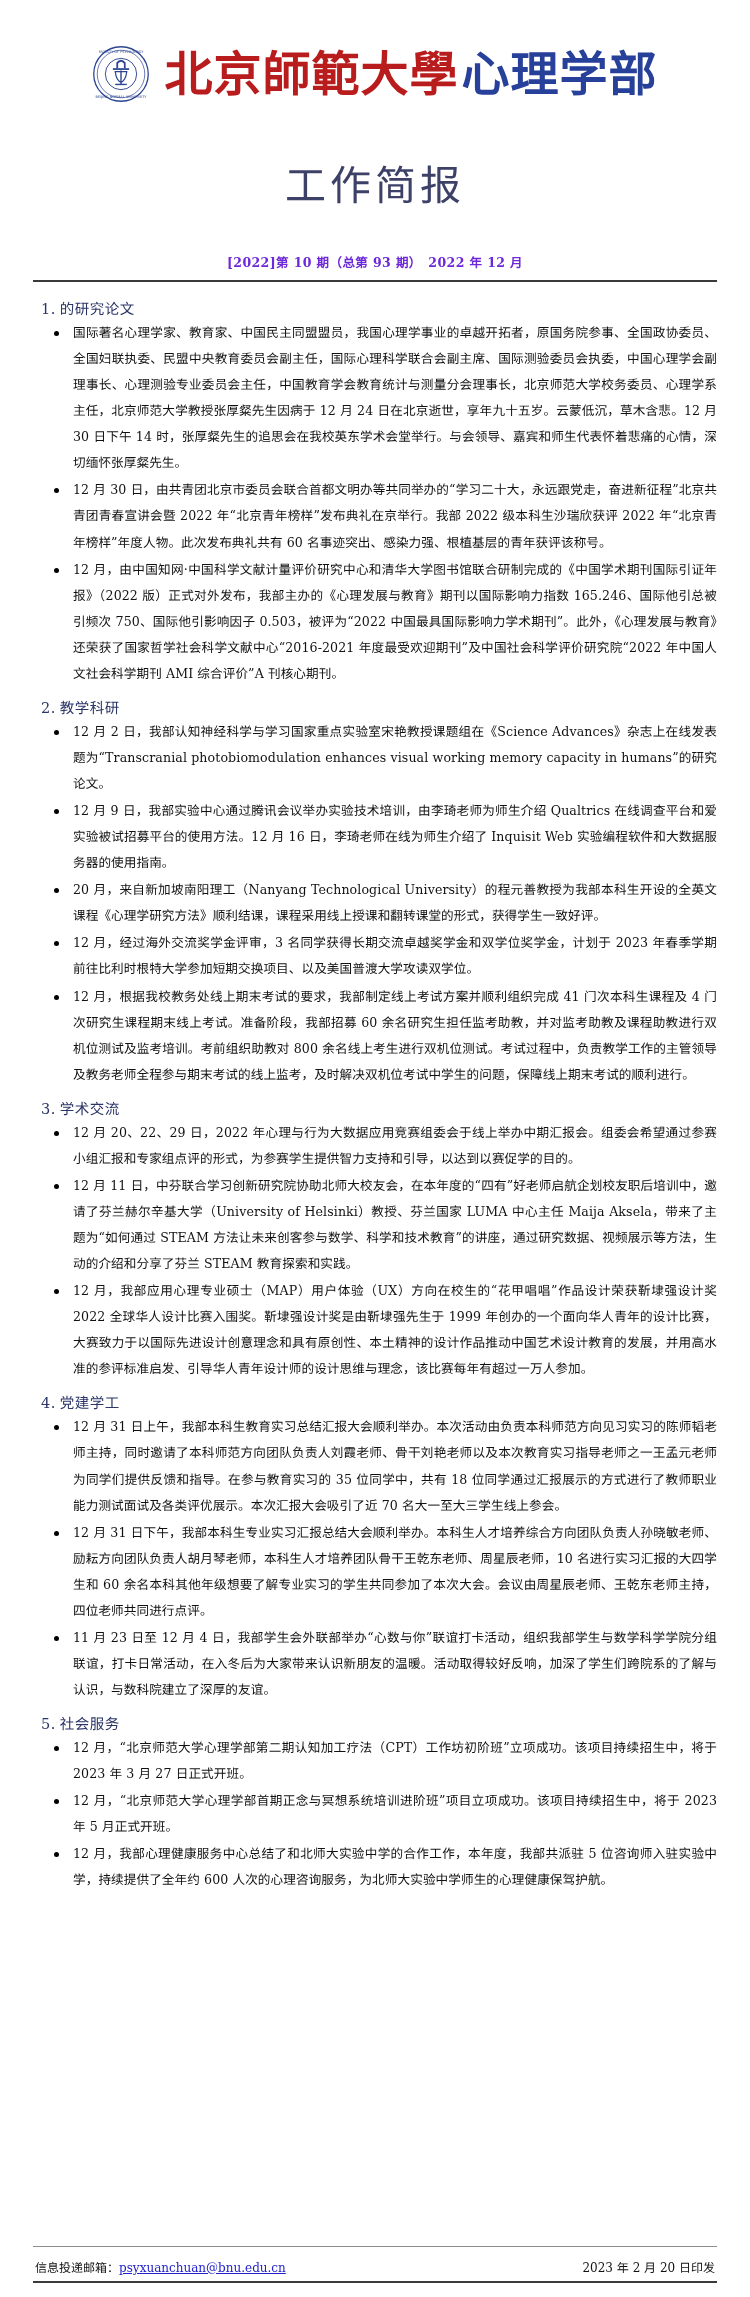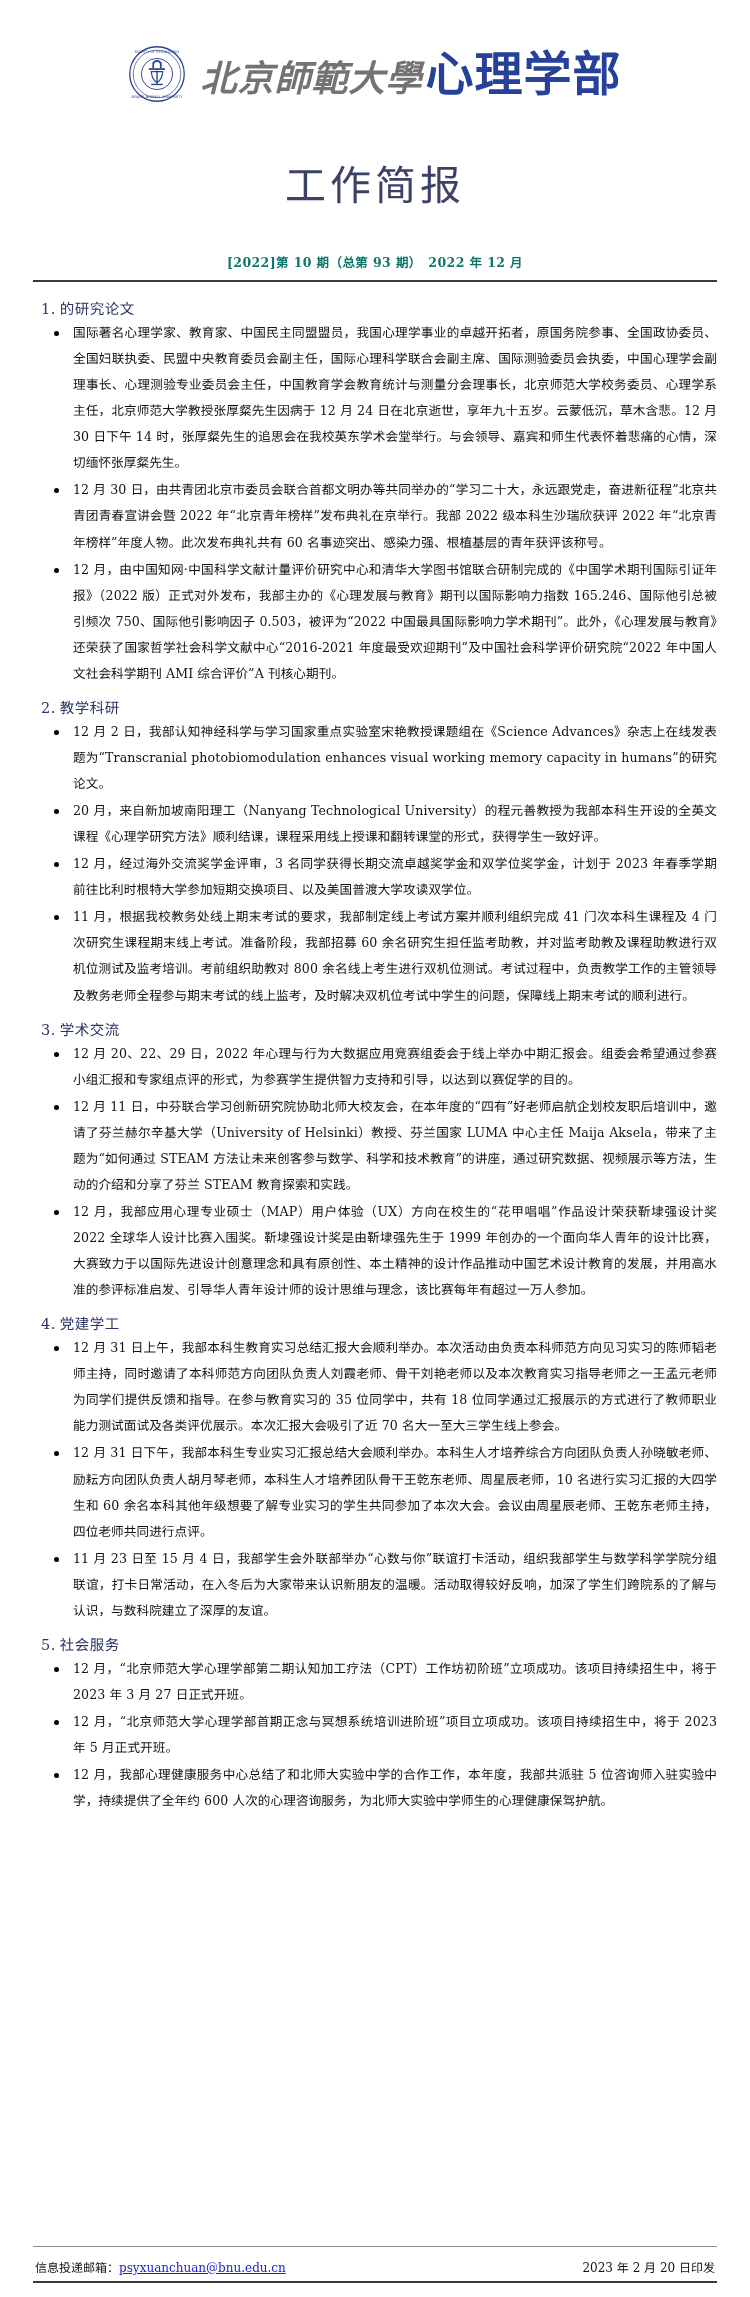--- a/index.html
+++ b/index.html
@@ -42,25 +42,24 @@
     position: relative;
   }
   .masthead-word {
     display: flex;
     align-items: baseline;
     color: #2b4490;
     line-height: 1;
   }
   .mw-a {
     font-family: "DejaVu Serif", "Liberation Serif", serif;
-    font-size: 36px;
-    font-style: italic;
+    font-size: 48px;
     font-weight: 700;
     letter-spacing: 1px;
-    color: #737373;
+    color: #b91c1c;
   }
   .mw-b {
     font-family: "DejaVu Sans", "Liberation Sans", sans-serif;
     font-size: 48px;
     font-weight: 700;
     letter-spacing: 1px;
     color: #27409a;
     margin-left: 3px;
   }
 
@@ -74,21 +73,21 @@
     font-weight: 400;
     margin-top: 66px;
     font-family: "DejaVu Serif", "Liberation Serif", serif;
   }
   .issue-line {
     text-align: center;
     font-size: 12.5px;
     font-weight: 700;
     margin-top: 40px;
     letter-spacing: .4px;
-    color: #0f766e;
+    color: #6d28d9;
   }
   .rule-top {
     border: 0;
     border-top: 2px solid #3a3a3a;
     margin: 9px 0 0 0;
     height: 0;
   }
 
   
   .content {
@@ -209,23 +208,24 @@
         <li>12 月，由中国知网·中国科学文献计量评价研究中心和清华大学图书馆联合研制完成的《中国学术期刊国际引证年报》（2022 版）正式对外发布，我部主办的《心理发展与教育》期刊以国际影响力指数 165.246、国际他引总被引频次 750、国际他引影响因子 0.503，被评为“2022 中国最具国际影响力学术期刊”。此外，《心理发展与教育》还荣获了国家哲学社会科学文献中心“2016-2021 年度最受欢迎期刊”及中国社会科学评价研究院“2022 年中国人文社会科学期刊 AMI 综合评价”A 刊核心期刊。</li>
       </ul>
     </div>
 
     <div class="section">
       <div class="section-head">
         <span class="sec-num">2.</span><span>教学科研</span>
       </div>
       <ul class="bullets">
         <li>12 月 2 日，我部认知神经科学与学习国家重点实验室宋艳教授课题组在《Science Advances》杂志上在线发表题为“Transcranial photobiomodulation enhances visual working memory capacity in humans”的研究论文。</li>
+        <li>12 月 9 日，我部实验中心通过腾讯会议举办实验技术培训，由李琦老师为师生介绍 Qualtrics 在线调查平台和爱实验被试招募平台的使用方法。12 月 16 日，李琦老师在线为师生介绍了 Inquisit Web 实验编程软件和大数据服务器的使用指南。</li>
         <li>20 月，来自新加坡南阳理工（Nanyang Technological University）的程元善教授为我部本科生开设的全英文课程《心理学研究方法》顺利结课，课程采用线上授课和翻转课堂的形式，获得学生一致好评。</li>
         <li>12 月，经过海外交流奖学金评审，3 名同学获得长期交流卓越奖学金和双学位奖学金，计划于 2023 年春季学期前往比利时根特大学参加短期交换项目、以及美国普渡大学攻读双学位。</li>
-        <li>11 月，根据我校教务处线上期末考试的要求，我部制定线上考试方案并顺利组织完成 41 门次本科生课程及 4 门次研究生课程期末线上考试。准备阶段，我部招募 60 余名研究生担任监考助教，并对监考助教及课程助教进行双机位测试及监考培训。考前组织助教对 800 余名线上考生进行双机位测试。考试过程中，负责教学工作的主管领导及教务老师全程参与期末考试的线上监考，及时解决双机位考试中学生的问题，保障线上期末考试的顺利进行。</li>
+        <li>12 月，根据我校教务处线上期末考试的要求，我部制定线上考试方案并顺利组织完成 41 门次本科生课程及 4 门次研究生课程期末线上考试。准备阶段，我部招募 60 余名研究生担任监考助教，并对监考助教及课程助教进行双机位测试及监考培训。考前组织助教对 800 余名线上考生进行双机位测试。考试过程中，负责教学工作的主管领导及教务老师全程参与期末考试的线上监考，及时解决双机位考试中学生的问题，保障线上期末考试的顺利进行。</li>
       </ul>
     </div>
 
     <div class="section">
       <div class="section-head">
         <span class="sec-num">3.</span><span>学术交流</span>
       </div>
       <ul class="bullets">
         <li>12 月 20、22、29 日，2022 年心理与行为大数据应用竞赛组委会于线上举办中期汇报会。组委会希望通过参赛小组汇报和专家组点评的形式，为参赛学生提供智力支持和引导，以达到以赛促学的目的。</li>
         <li>12 月 11 日，中芬联合学习创新研究院协助北师大校友会，在本年度的“四有”好老师启航企划校友职后培训中，邀请了芬兰赫尔辛基大学（University of Helsinki）教授、芬兰国家 LUMA 中心主任 Maija Aksela，带来了主题为“如何通过 STEAM 方法让未来创客参与数学、科学和技术教育”的讲座，通过研究数据、视频展示等方法，生动的介绍和分享了芬兰 STEAM 教育探索和实践。</li>
@@ -233,21 +233,21 @@
       </ul>
     </div>
 
     <div class="section">
       <div class="section-head">
         <span class="sec-num">4.</span><span>党建学工</span>
       </div>
       <ul class="bullets">
         <li>12 月 31 日上午，我部本科生教育实习总结汇报大会顺利举办。本次活动由负责本科师范方向见习实习的陈师韬老师主持，同时邀请了本科师范方向团队负责人刘霞老师、骨干刘艳老师以及本次教育实习指导老师之一王孟元老师为同学们提供反馈和指导。在参与教育实习的 35 位同学中，共有 18 位同学通过汇报展示的方式进行了教师职业能力测试面试及各类评优展示。本次汇报大会吸引了近 70 名大一至大三学生线上参会。</li>
         <li>12 月 31 日下午，我部本科生专业实习汇报总结大会顺利举办。本科生人才培养综合方向团队负责人孙晓敏老师、励耘方向团队负责人胡月琴老师，本科生人才培养团队骨干王乾东老师、周星辰老师，10 名进行实习汇报的大四学生和 60 余名本科其他年级想要了解专业实习的学生共同参加了本次大会。会议由周星辰老师、王乾东老师主持，四位老师共同进行点评。</li>
-        <li>11 月 23 日至 15 月 4 日，我部学生会外联部举办“心数与你”联谊打卡活动，组织我部学生与数学科学学院分组联谊，打卡日常活动，在入冬后为大家带来认识新朋友的温暖。活动取得较好反响，加深了学生们跨院系的了解与认识，与数科院建立了深厚的友谊。</li>
+        <li>11 月 23 日至 12 月 4 日，我部学生会外联部举办“心数与你”联谊打卡活动，组织我部学生与数学科学学院分组联谊，打卡日常活动，在入冬后为大家带来认识新朋友的温暖。活动取得较好反响，加深了学生们跨院系的了解与认识，与数科院建立了深厚的友谊。</li>
       </ul>
     </div>
 
     <div class="section">
       <div class="section-head">
         <span class="sec-num">5.</span><span>社会服务</span>
       </div>
       <ul class="bullets">
         <li>12 月，“北京师范大学心理学部第二期认知加工疗法（CPT）工作坊初阶班”立项成功。该项目持续招生中，将于 2023 年 3 月 27 日正式开班。</li>
         <li>12 月，“北京师范大学心理学部首期正念与冥想系统培训进阶班”项目立项成功。该项目持续招生中，将于 2023 年 5 月正式开班。</li>

